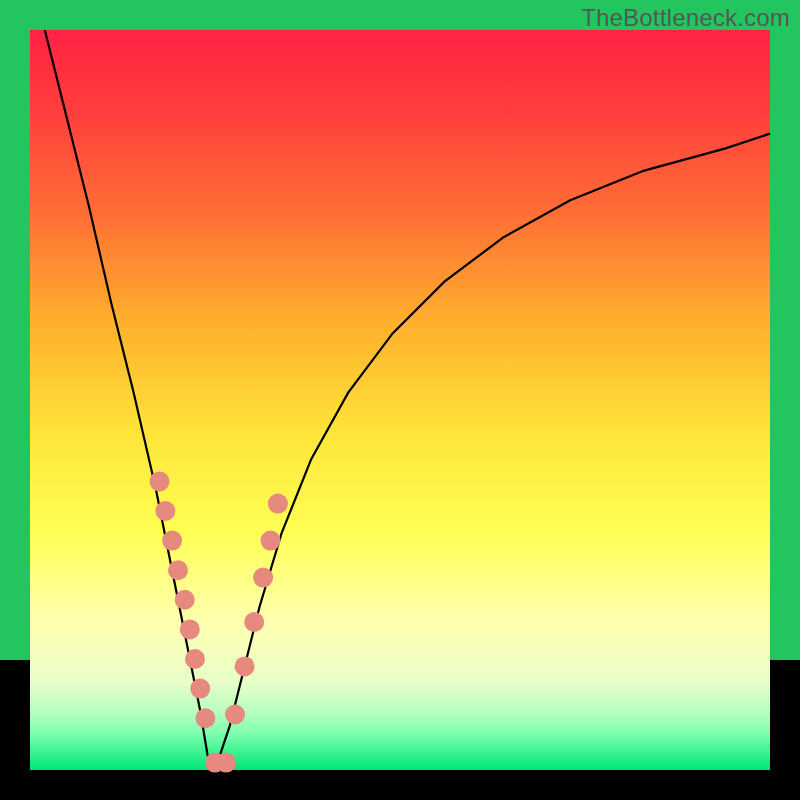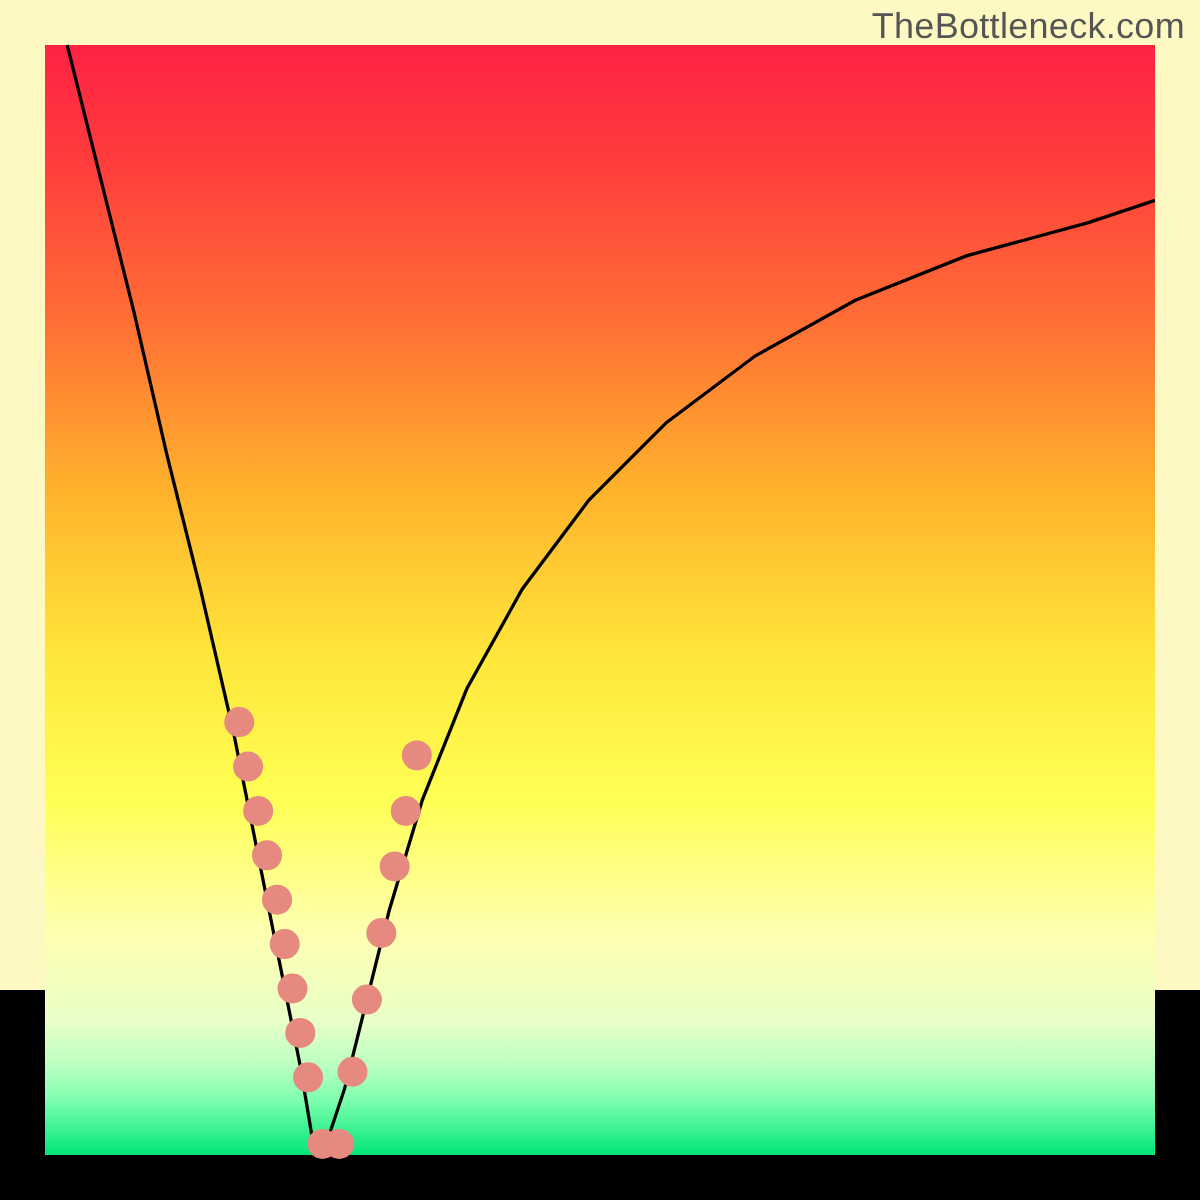--- a/index.html
+++ b/index.html
@@ -8,21 +8,21 @@
     width: 800px;
     height: 800px;
     overflow: hidden;
     background: #000;
     font-family: Arial, Helvetica, sans-serif;
   }
   .frame {
     position: absolute;
     left: 0; top: 0;
     width: 800px; height: 660px;
-    background: #fef9c3;
+    background: #22c55e;
   }
   .plot {
     position: absolute;
     left: 30px;
     top: 30px;
     width: 740px;
     height: 740px;
     background: linear-gradient(to bottom,
       #ff2244 0%,
       #ff3b3d 10%,

